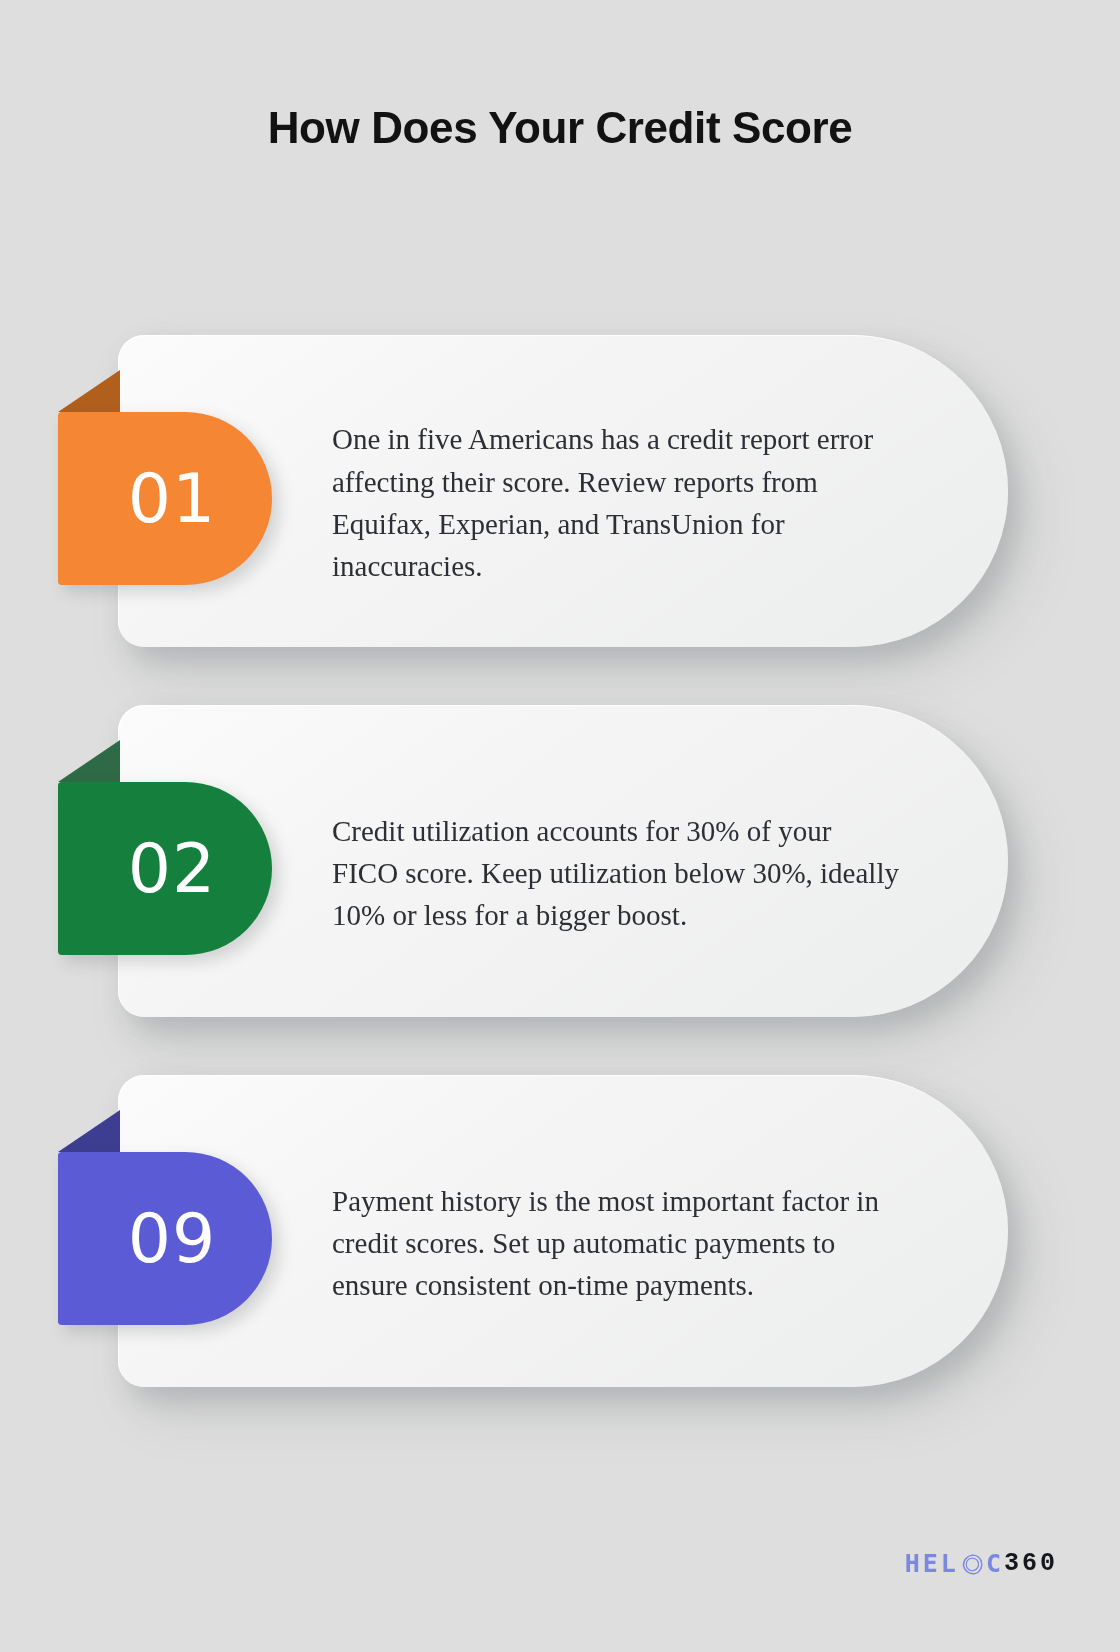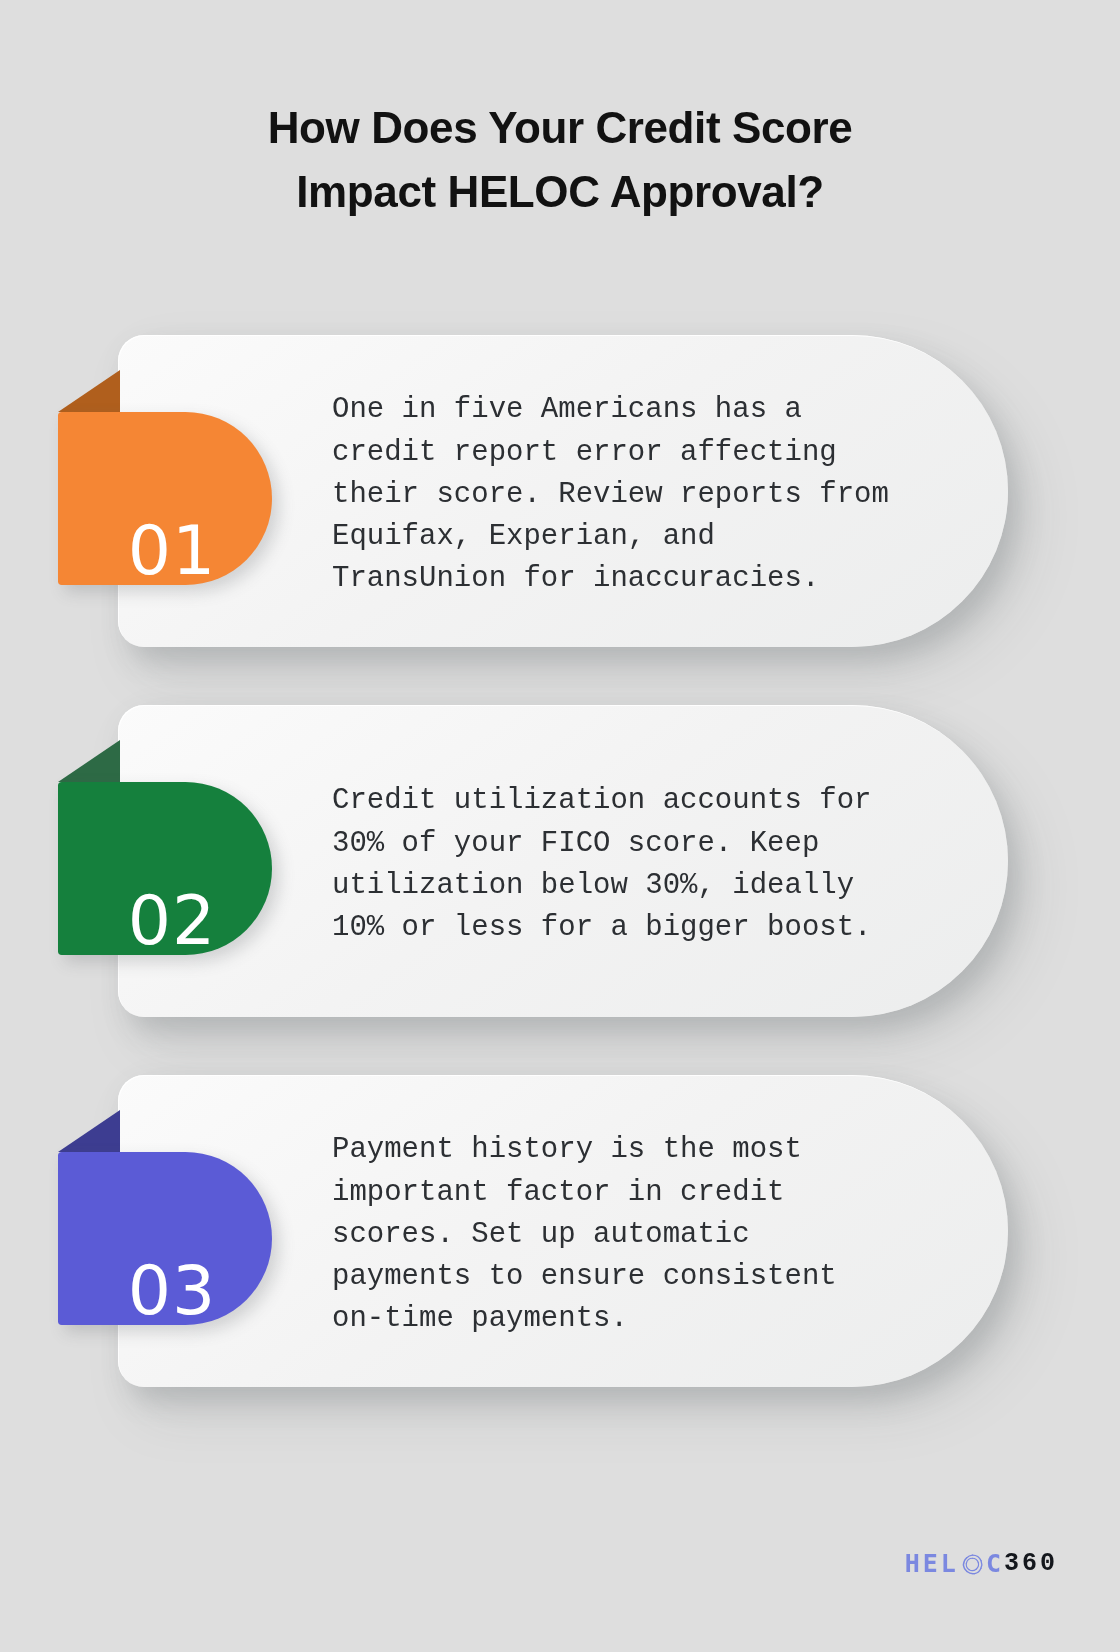--- a/index.html
+++ b/index.html
@@ -81,47 +81,47 @@
 
   
   .badge {
     position: absolute;
     left: 58px;
     top: 77px;
     width: 214px;
     height: 173px;
     border-radius: 4px 92px 92px 4px;
     display: flex;
-    align-items: flex-end;
+    align-items: center;
     justify-content: center;
     box-shadow: 7px 7px 16px rgba(90,95,100,0.24);
   }
   .badge-number {
     color: #ffffff;
     font-size: 68px;
     font-weight: 400;
     line-height: 1;
     letter-spacing: 1px;
     font-family: "DejaVu Sans", "Liberation Sans", sans-serif;
     padding-left: 14px;
   }
 
   
   .card-text {
     position: absolute;
     left: 332px;
-    top: 4px;
+    top: 12px;
     width: 572px;
     height: 312px;
     display: flex;
     align-items: center;
     font-size: 29px;
     line-height: 1.46;
     color: #2c2f33;
-    font-family: Liberation Mono, monospace;
+    font-family: Liberation Serif, serif;
   }
 
   
   .card-wrap.c1 .badge        { background: #f58634; }
   .card-wrap.c1 .ribbon-fold  { background: #b05f1d; }
   .card-wrap.c2 .badge        { background: #15803d; }
   .card-wrap.c2 .ribbon-fold  { background: #2d6a45; }
   .card-wrap.c3 .badge        { background: #5b5bd6; }
   .card-wrap.c3 .ribbon-fold  { background: #3d3d91; }
 
@@ -158,21 +158,20 @@
     position: relative;
     top: 1px;
   }
   .logo-swirl svg { display: block; }
 </style>
 </head>
 <body>
 
 <h1 class="page-title">
   <span class="line">How Does Your Credit Score</span>
-  <span class="line">Impact HELOC Approval?</span>
 </h1>
 
 <div class="cards">
 
   <div class="card-wrap c1">
     <div class="card-panel"></div>
     <div class="ribbon-fold top"></div>
     <div class="ribbon-fold bottom"></div>
     <div class="badge">
       <span class="badge-number">01</span>
@@ -188,21 +187,21 @@
       <span class="badge-number">02</span>
     </div>
     <div class="card-text">Credit utilization accounts for 30% of your FICO score. Keep utilization below 30%, ideally 10% or less for a bigger boost.</div>
   </div>
 
   <div class="card-wrap c3">
     <div class="card-panel"></div>
     <div class="ribbon-fold top"></div>
     <div class="ribbon-fold bottom"></div>
     <div class="badge">
-      <span class="badge-number">03</span>
+      <span class="badge-number">09</span>
     </div>
     <div class="card-text">Payment history is the most important factor in credit scores. Set up automatic payments to ensure consistent on-time payments.</div>
   </div>
 
 </div>
 
 <div class="logo">
   <span class="logo-heloc">
     <span>HEL</span>
     <span class="logo-swirl">

